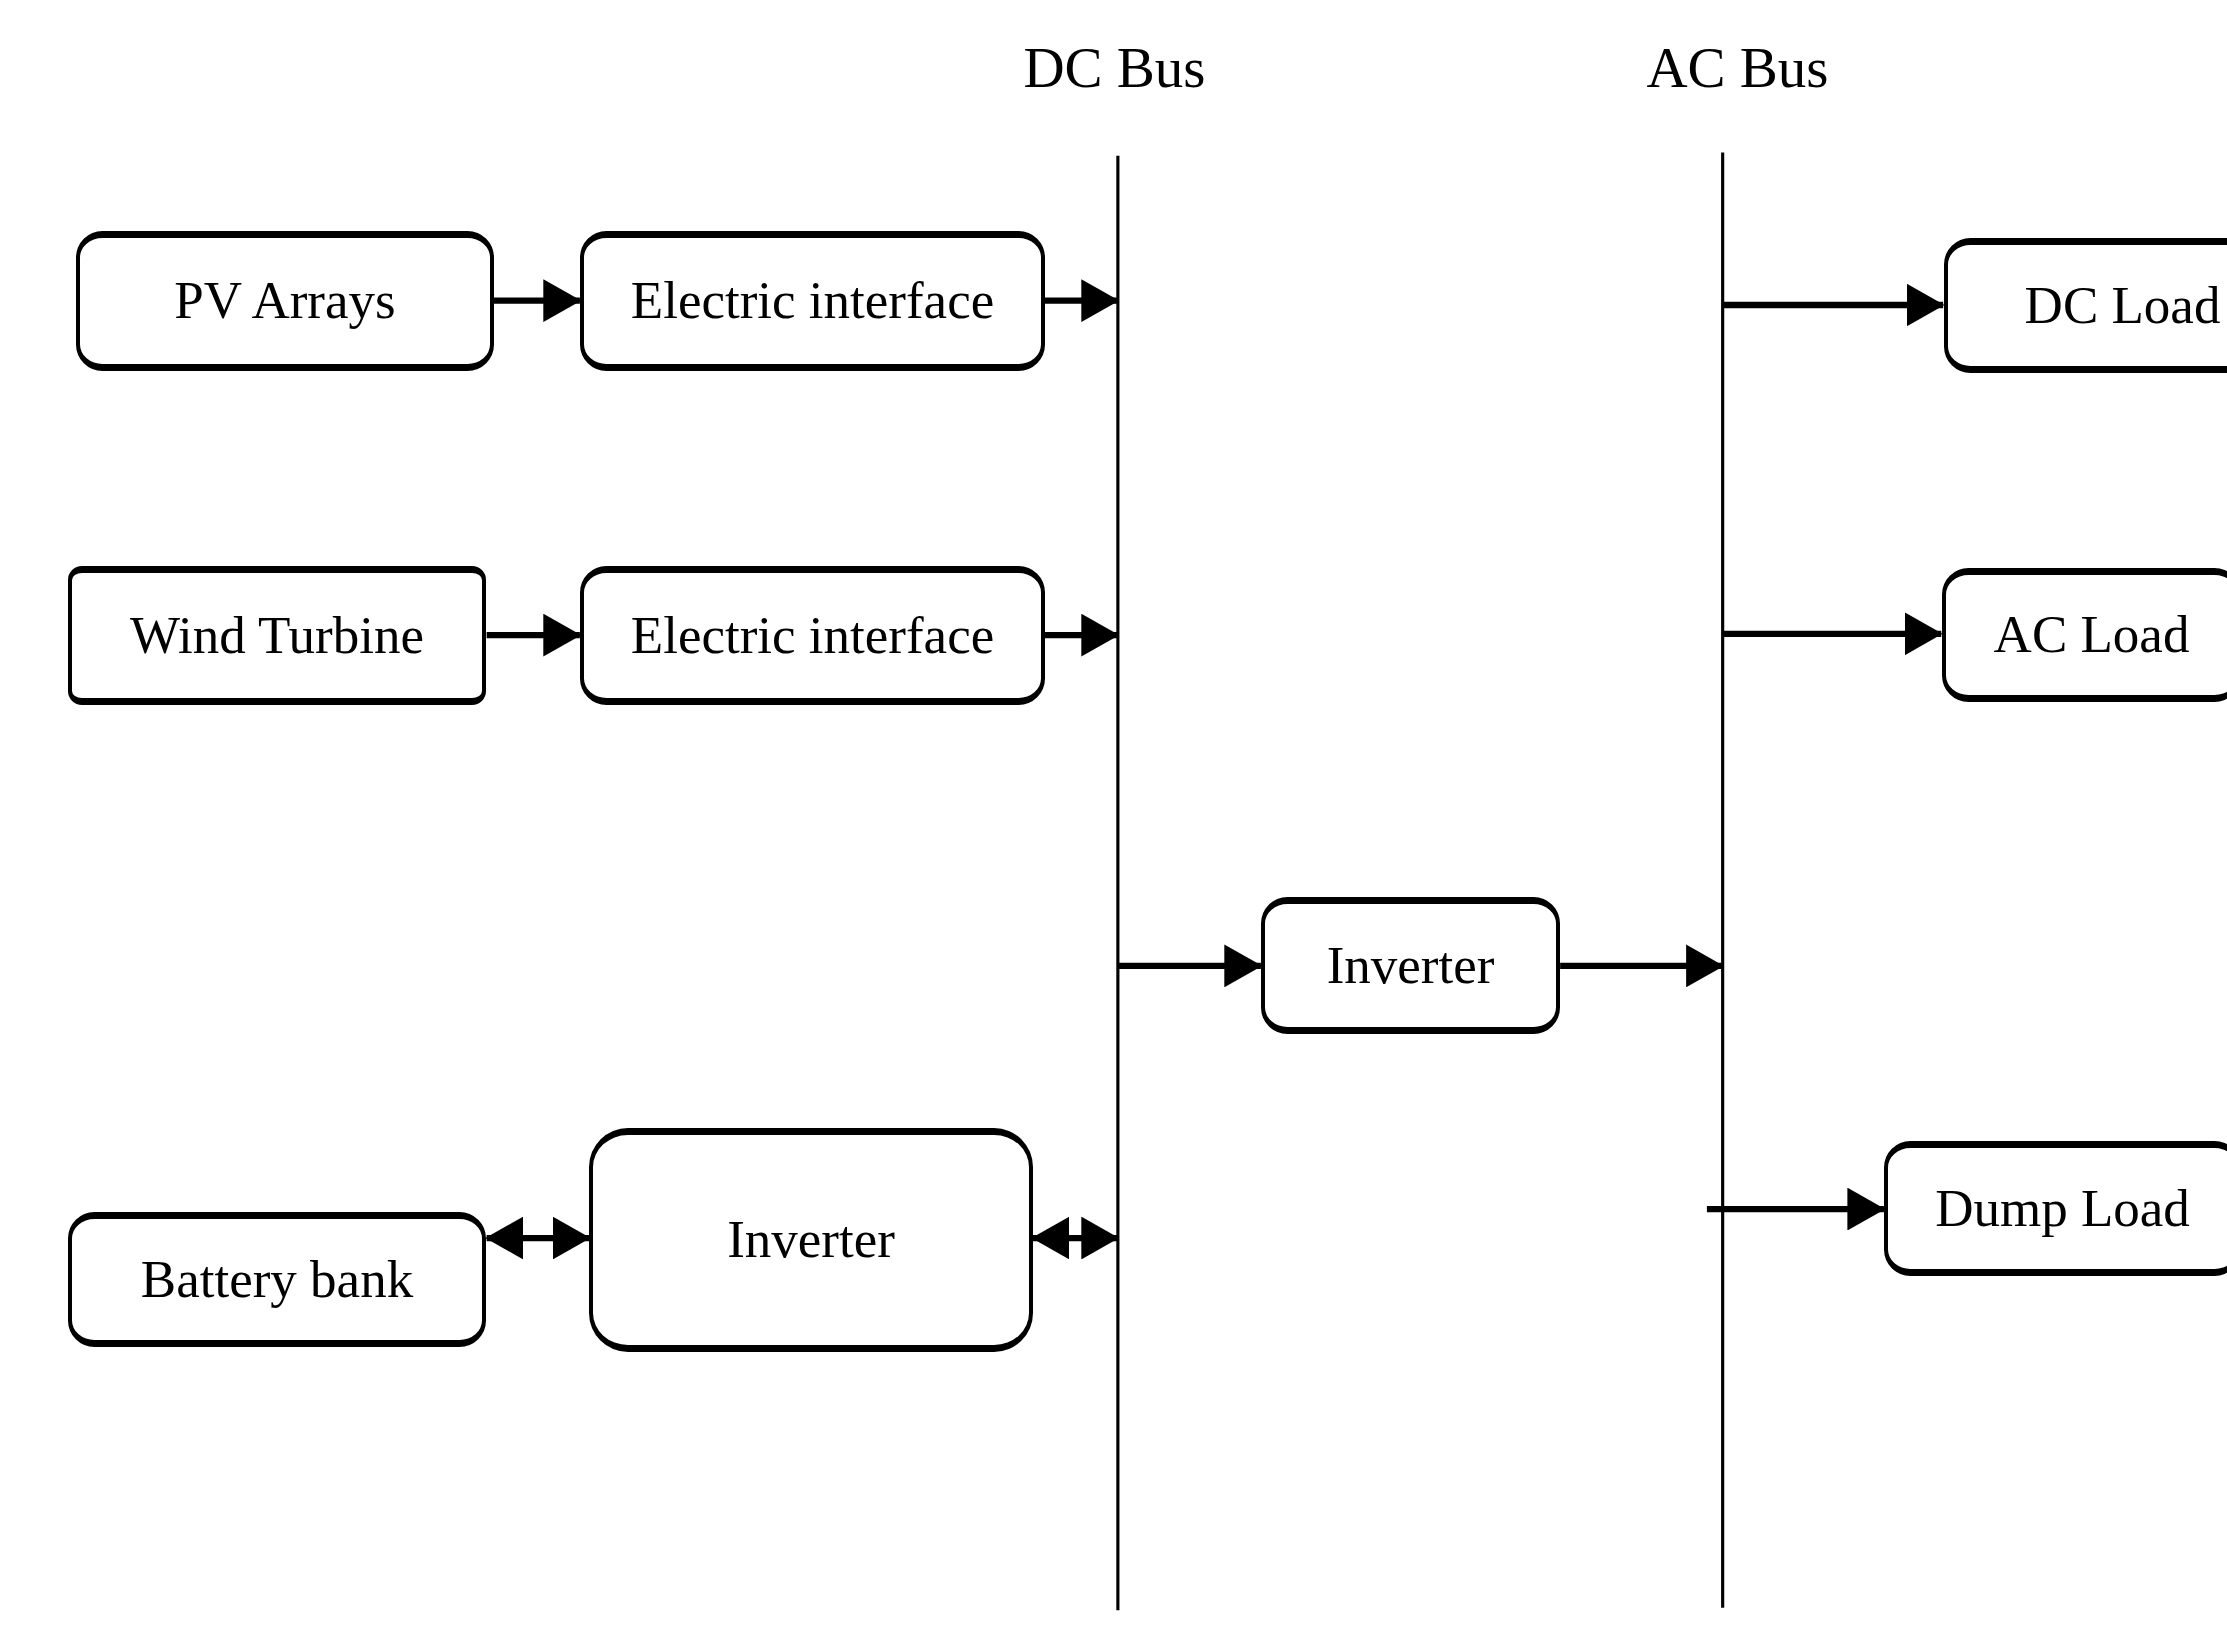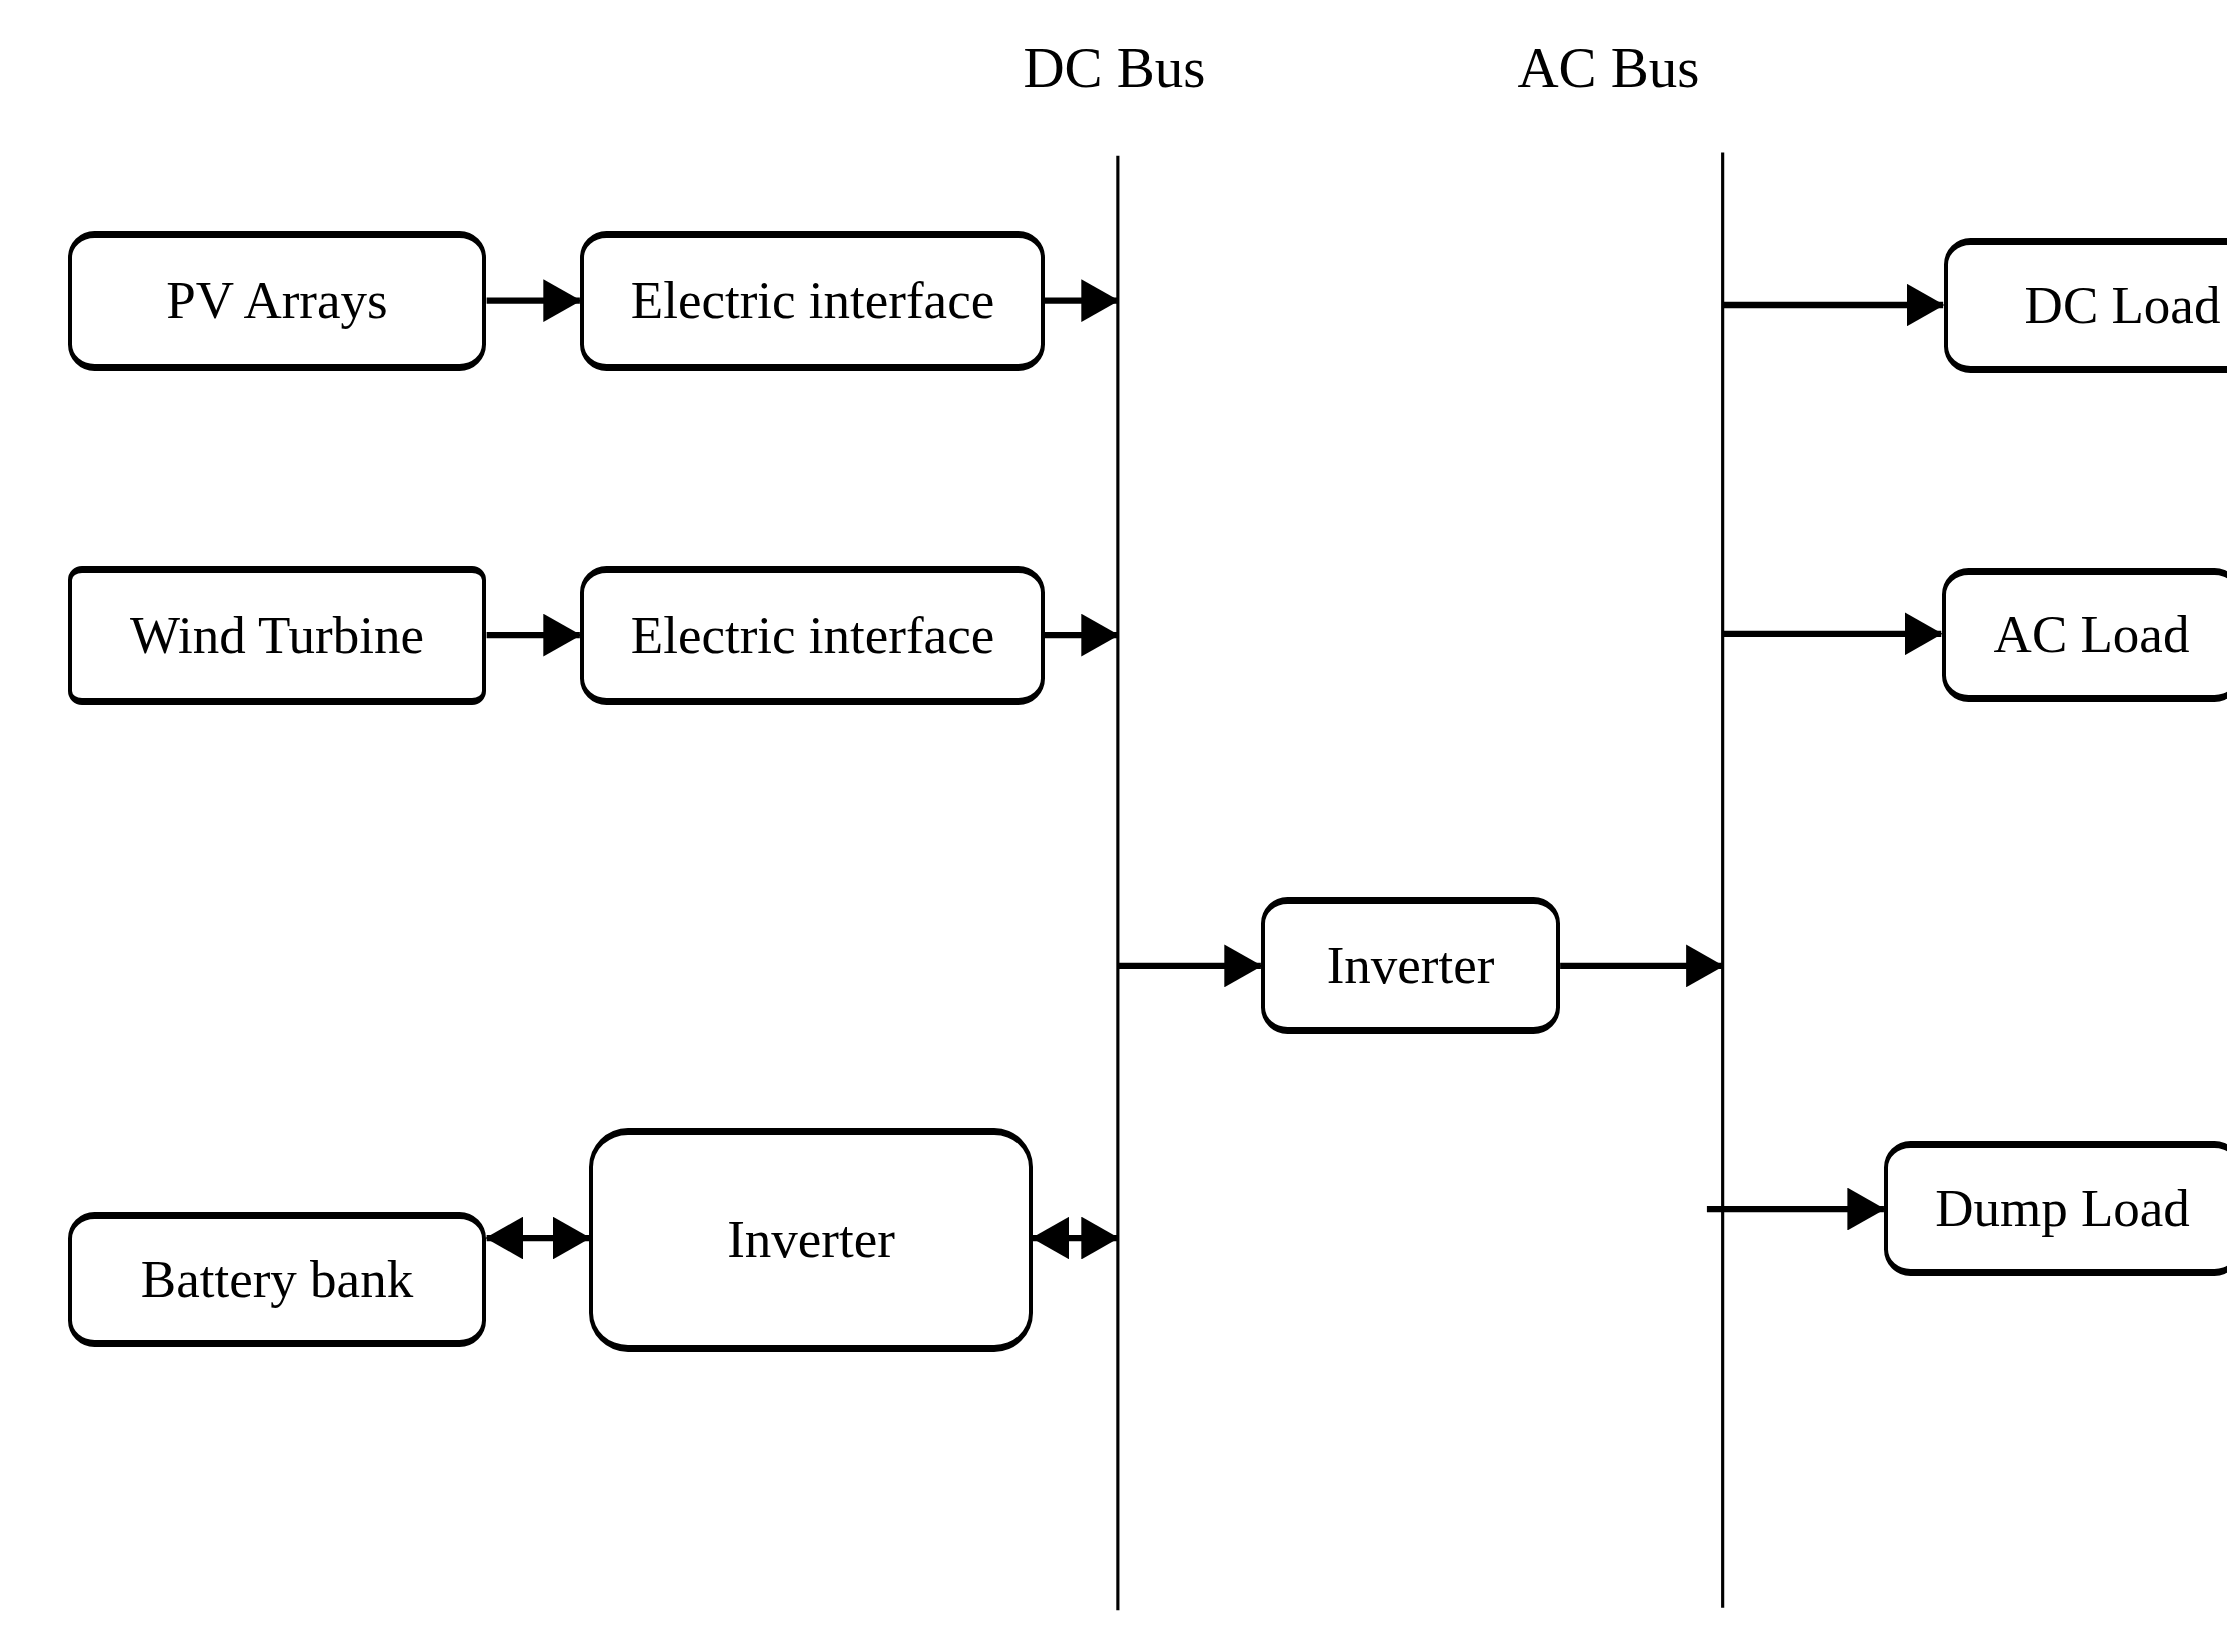--- a/index.html
+++ b/index.html
@@ -49,21 +49,21 @@
     text-align: center;
     white-space: nowrap;
   }
 </style>
 </head>
 <body>
 
 <div class="canvas">
 
   <div class="bus-label" style="left:992px; top:39px; width:189px;">DC Bus</div>
-  <div class="bus-label" style="left:1486px; top:39px; width:189px;">AC Bus</div>
+  <div class="bus-label" style="left:1615px; top:39px; width:189px;">AC Bus</div>
 
   <svg class="wires" width="2227" height="1647" viewBox="0 0 3535 2614">
     <defs>
       <marker id="ah" markerUnits="userSpaceOnUse" markerWidth="60" markerHeight="68" refX="58" refY="34" orient="auto-start-reverse">
         <path d="M0,0 L60,34 L0,68 Z" fill="#000000"></path>
       </marker>
     </defs>
 
     <line x1="1730" y1="247" x2="1730" y2="2556" stroke="#000" stroke-width="5"></line>
     <line x1="2690" y1="242" x2="2690" y2="2552" stroke="#000" stroke-width="5"></line>
@@ -78,21 +78,21 @@
     <line x1="2432" y1="1533" x2="2690" y2="1533" stroke="#000" stroke-width="10" marker-end="url(#ah)"></line>
 
     <line x1="728" y1="1965" x2="891" y2="1965" stroke="#000" stroke-width="10" marker-start="url(#ah)" marker-end="url(#ah)"></line>
     <line x1="1595" y1="1965" x2="1730" y2="1965" stroke="#000" stroke-width="10" marker-start="url(#ah)" marker-end="url(#ah)"></line>
 
     <line x1="2692" y1="484" x2="3040" y2="484" stroke="#000" stroke-width="10" marker-end="url(#ah)"></line>
     <line x1="2692" y1="1006" x2="3037" y2="1006" stroke="#000" stroke-width="10" marker-end="url(#ah)"></line>
     <line x1="2665" y1="1919" x2="2946" y2="1919" stroke="#000" stroke-width="10" marker-end="url(#ah)"></line>
   </svg>
 
-  <div class="node" style="left:40px; top:231px; width:418px; height:140px;">
+  <div class="node" style="left:48px; top:231px; width:418px; height:140px;">
     <span>PV Arrays</span>
   </div>
 
   <div class="node" style="left:552px; top:231px; width:465px; height:140px;">
     <span>Electric interface</span>
   </div>
 
   <div class="node" style="left:40px; top:566px; width:418px; height:139px;border-radius:14px;">
     <span>Wind Turbine</span>
   </div>

